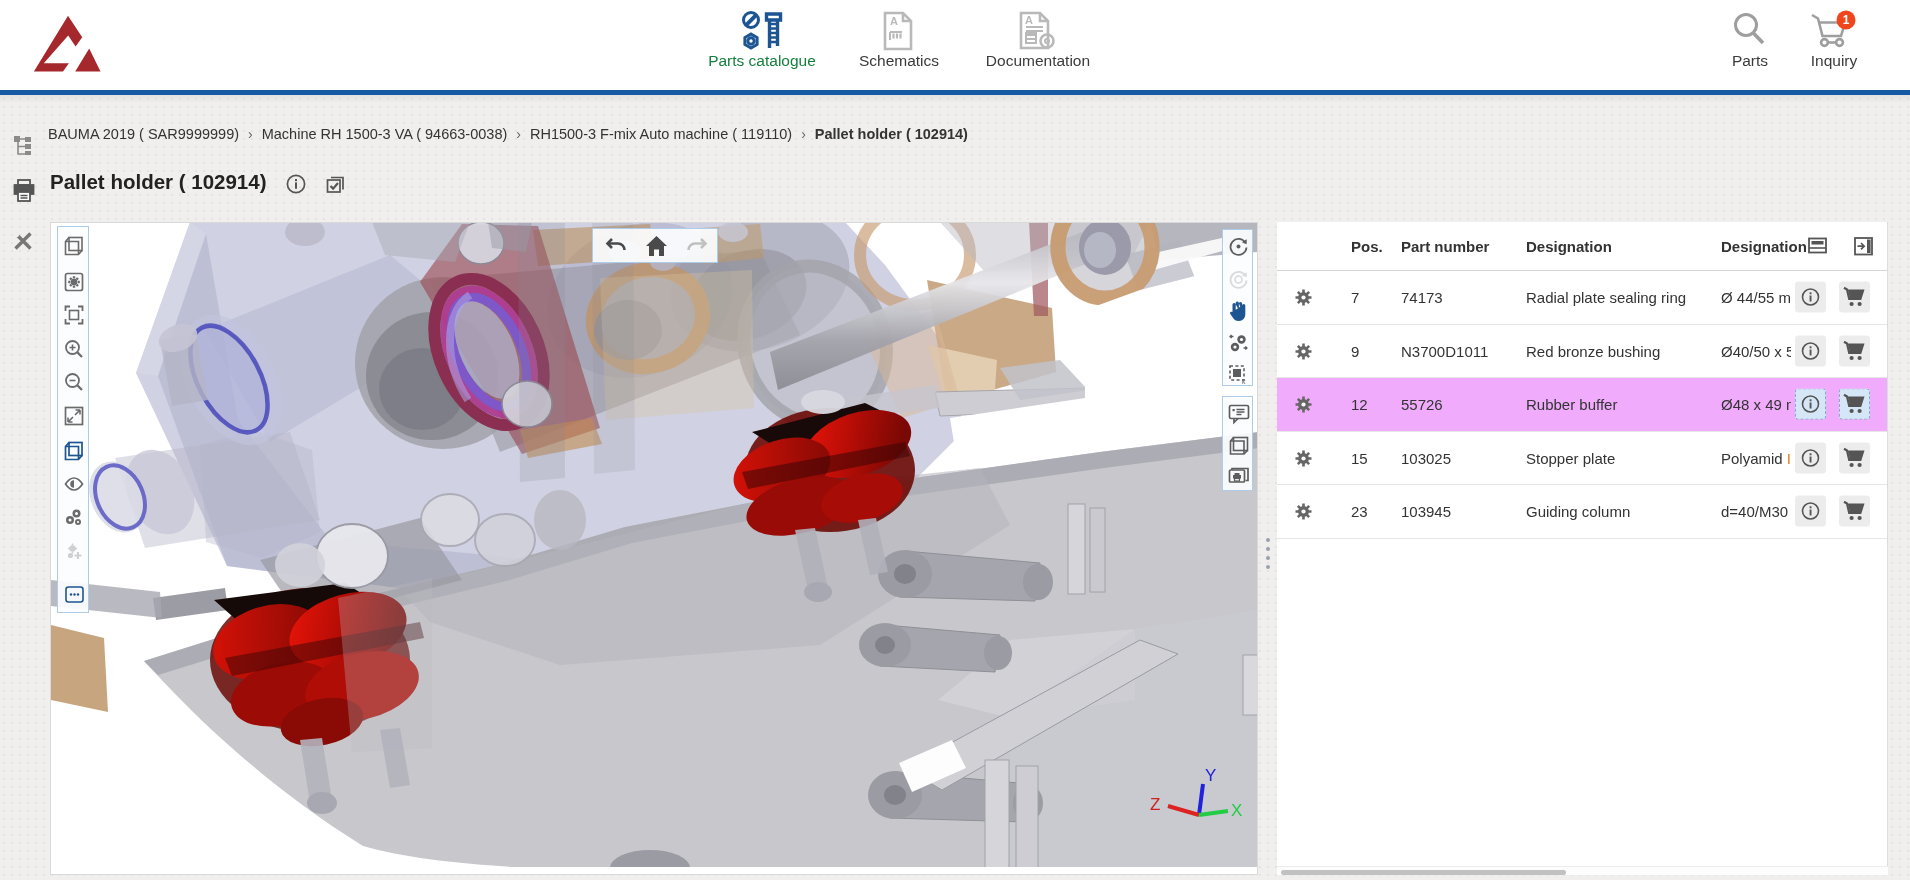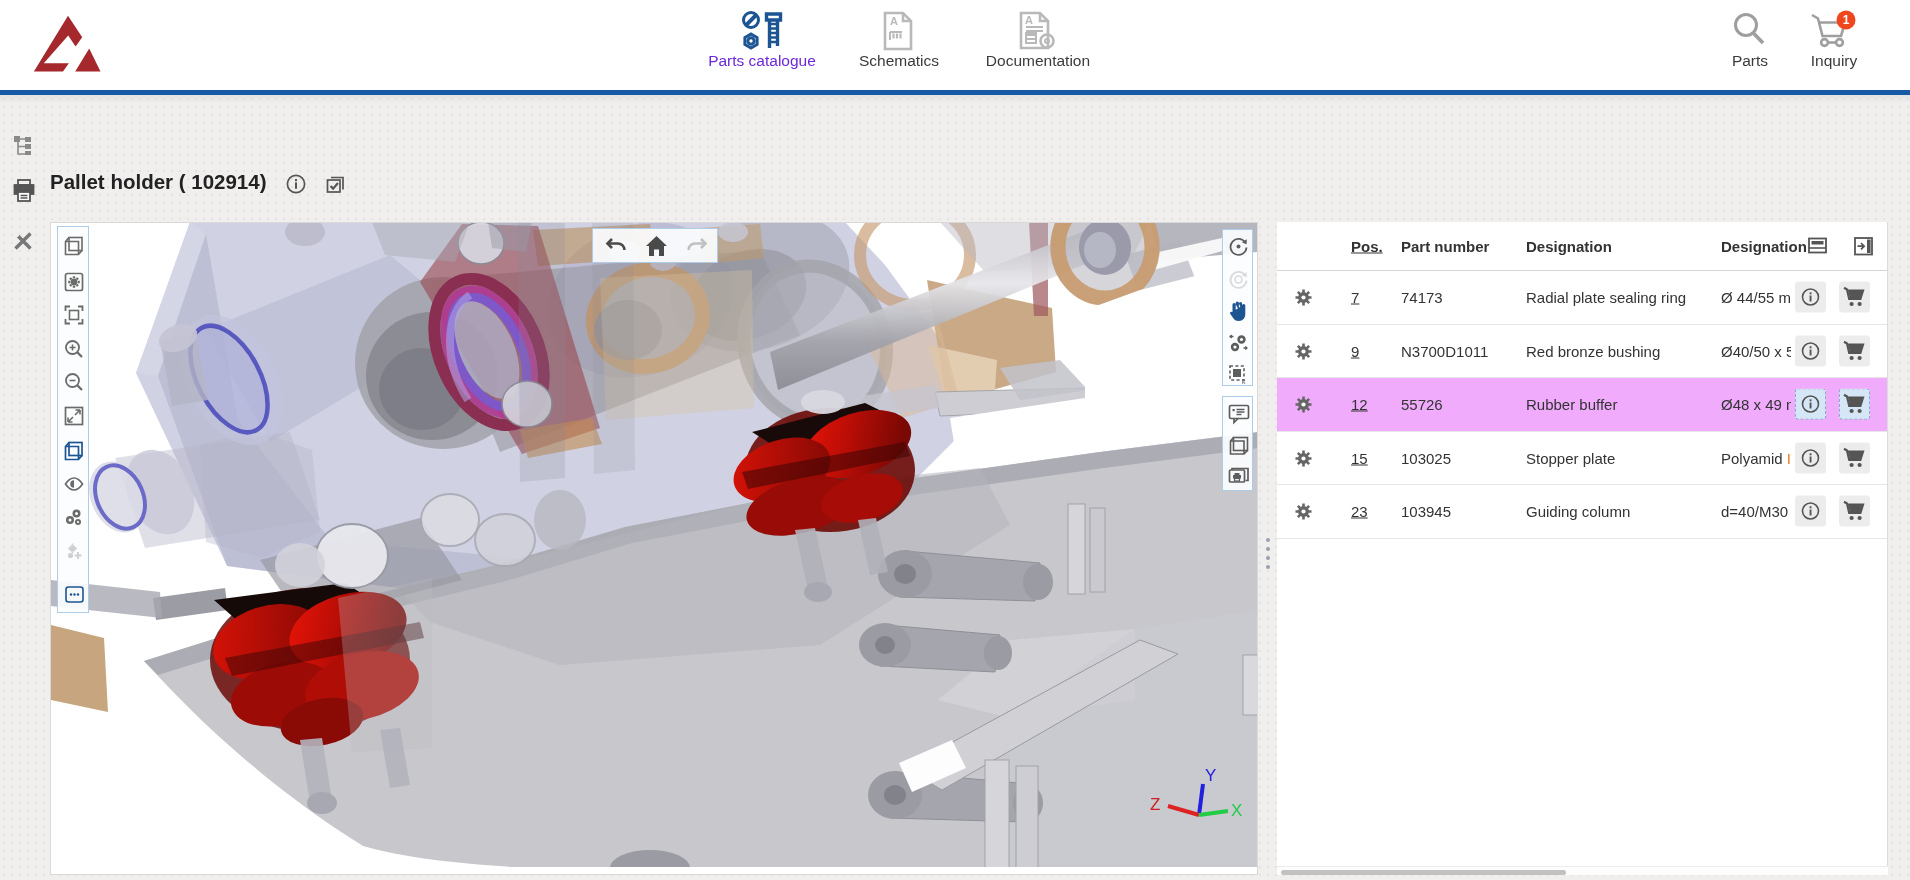--- a/index.html
+++ b/index.html
@@ -9,21 +9,21 @@
   #header { position:absolute; left:0; top:0; width:1910px; height:90px; background:#fff; }
   #blueline { position:absolute; left:0; top:90px; width:1910px; height:5px; background:#1659a5; }
   #content { position:absolute; left:0; top:95px; width:1910px; height:785px;
     background-color:#f0efee;
     background-image: radial-gradient(#e4e3e2 1px, rgba(0,0,0,0) 1.2px);
     background-size:8px 8px; }
   #content:before { content:""; position:absolute; left:0; top:0; width:100%; height:8px;
     background:linear-gradient(#d8d8d8, rgba(216,216,216,0)); opacity:.6; }
   .navitem { position:absolute; top:10px; text-align:center; color:#3b3b3b; font-size:15.5px; }
   .navitem .lbl { display:block; margin-top:-4px; }
-  .navitem.active { color:#6d28d9; }
+  .navitem.active { color:#15803d; }
   
   #crumb { position:absolute; left:48px; top:126px; font-size:14.5px; color:#333; white-space:nowrap; }
   #crumb .sep { color:#666; padding:0 9px; font-size:14px; }
   #crumb b { font-weight:bold; }
   #title { position:absolute; left:50px; top:170px; font-size:20.5px; font-weight:bold; color:#222; }
   
   #viewer { position:absolute; left:50px; top:222px; width:1208px; height:653px;
     background:#fff; border:1px solid #d9d9d9; }
   .vtb { position:absolute; background:rgba(252,253,254,.92); border:1px solid #aecce8; }
   #vtb-left { left:6px; top:3px; width:32px; height:387px; }
@@ -31,21 +31,21 @@
   #vtb-r1 { left:1171px; top:6px; width:31px; height:157px; }
   #vtb-r2 { left:1171px; top:173px; width:31px; height:95px; }
   .icn { position:absolute; }
   
   #panel { position:absolute; left:1277px; top:222px; width:611px; height:653px;
     background:#fff; border-right:1px solid #dcdcdc; font-size:15px; color:#333; }
   .hrow { position:absolute; left:0; top:0; width:100%; height:49px; font-weight:bold; border-bottom:1px solid #d5d5d5; }
   .prow { position:absolute; left:0; width:100%; height:53.5px; border-bottom:1px solid #e6e6e6; }
   .prow.hl { background:#f0abfc; }
   .cell { position:absolute; top:50%; transform:translateY(-50%); white-space:nowrap; }
-  .c-pos { left:74px;text-decoration:underline; }
+  .c-pos { left:74px; }
   .c-num { left:124px; }
   .c-des { left:249px; }
   .c-des2 { left:444px; width:70px; overflow:hidden; }
   .btn { position:absolute; top:50%; transform:translateY(-50%); width:31px; height:31px;
     background:#ececec; border-radius:3px; border:1px solid #ececec; }
   .btn.info { left:518px; }
   .btn.cart { left:562px; }
   .hl .btn { background:#d5e7f6; border:1px dashed #8aa9c7; }
   #pscroll { position:absolute; left:0px; top:644px; width:611px; height:9px; background:#fdfdfd; border-top:1px solid #ececec;}
   #pscroll .thumb { position:absolute; left:4px; top:3px; width:285px; height:5px; background:#c1c1c1; border-radius:2.5px; }
@@ -130,20 +130,21 @@
 
   <svg class="icn" style="left:14px;top:135px" width="18" height="20" viewBox="0 0 18 20">
     <g fill="#8a8a8a">
         <rect x="0" y="1" width="6" height="6"></rect>
         <rect x="11" y="2" width="6" height="5"></rect>
         <rect x="11" y="9" width="6" height="5"></rect>
         <rect x="11" y="16" width="6" height="5"></rect>
       </g>
     <path d="M4 7 v12 h7 M4 11.5 h7 M4 4 h7" stroke="#8a8a8a" stroke-width="1.6" fill="none"></path>
   </svg>
+  <div id="crumb">BAUMA 2019 ( SAR9999999)<span class="sep">›</span>Machine RH 1500-3 VA ( 94663-0038)<span class="sep">›</span>RH1500-3 F-mix Auto machine ( 119110)<span class="sep">›</span><b>Pallet holder ( 102914)</b></div>
   <div id="title">Pallet holder ( 102914)</div>
   <svg class="icn" style="left:13px;top:179px" width="22" height="24" viewBox="0 0 22 24">
     <g fill="none" stroke="#555" stroke-width="1.8">
       <rect x="5" y="1" width="12" height="5"></rect>
       <rect x="1.5" y="6" width="19" height="9" fill="#555"></rect>
       <rect x="5" y="13" width="12" height="9" fill="#fff"></rect>
       <path d="M7.5 16.5 h7 M7.5 19 h7" stroke-width="1.4"></path>
     </g>
   </svg>
   <svg class="icn" style="left:286px;top:174px" width="20" height="20" viewBox="0 0 20 20">

